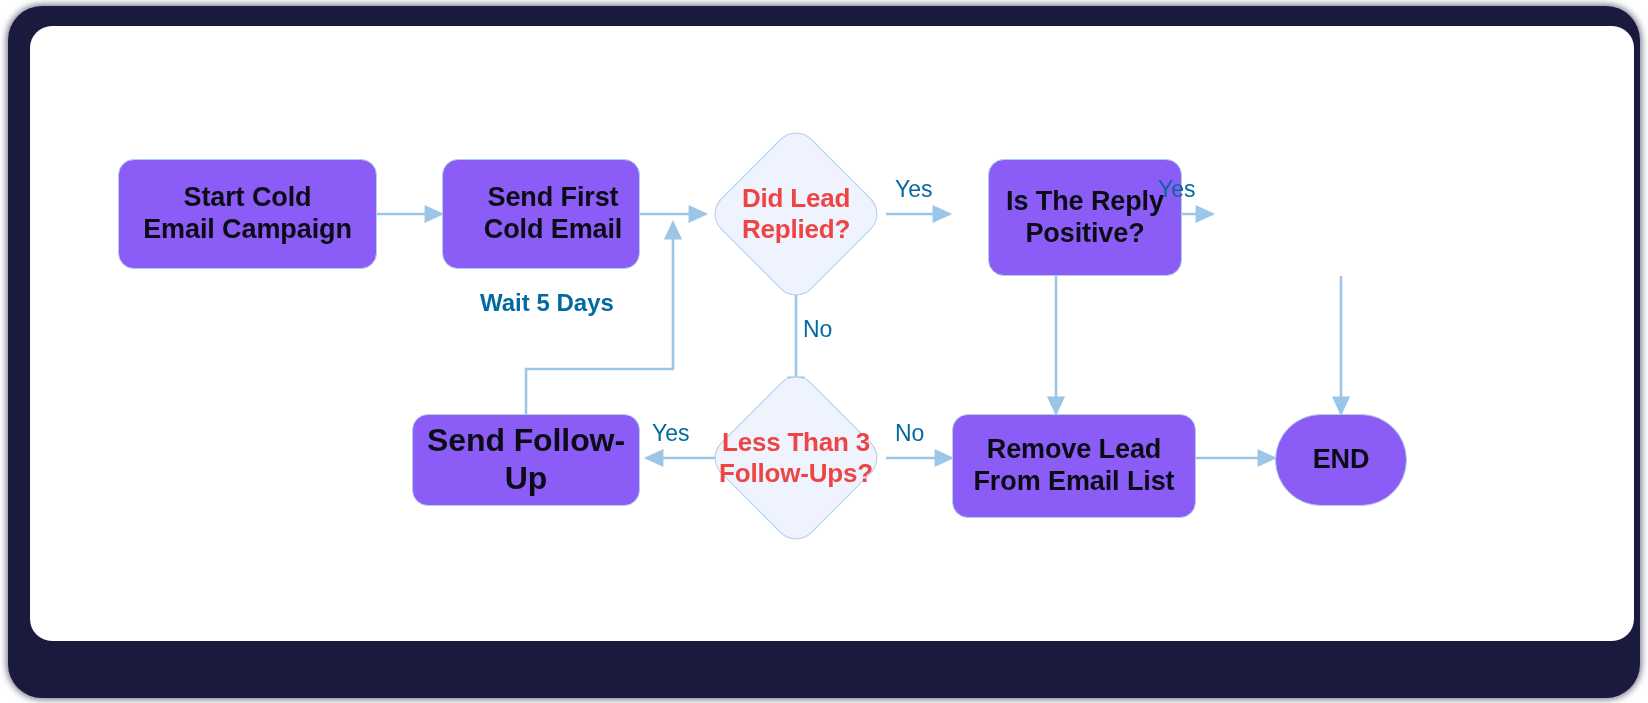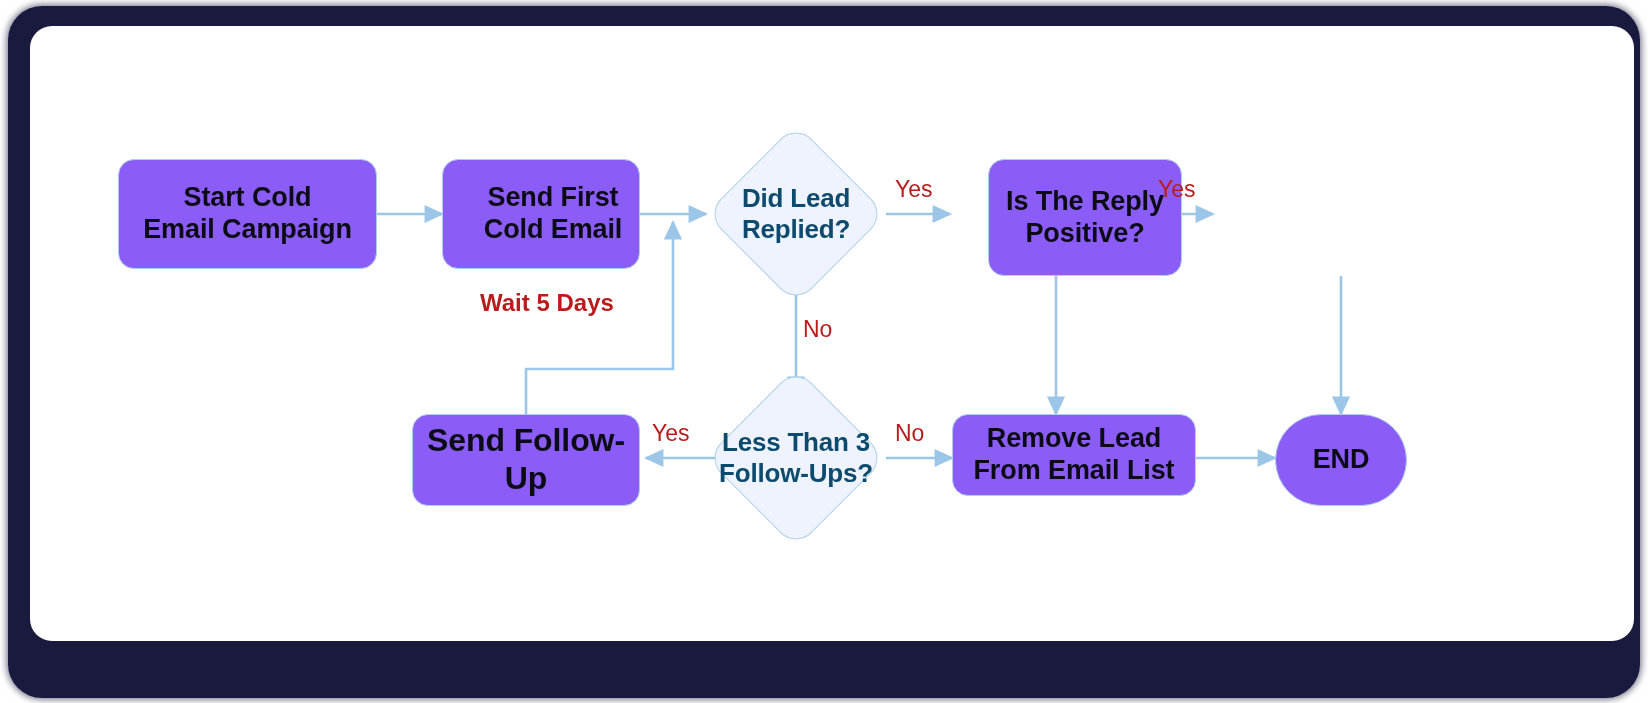--- a/index.html
+++ b/index.html
@@ -92,31 +92,31 @@
     left: -34px;
     top: 0;
     width: calc(100% + 68px);
     height: 100%;
     display: flex;
     align-items: center;
     justify-content: center;
     text-align: center;
     font-size: 26px;
     font-weight: 600;
-    color: #0c4a6e;
+    color: #ef4444;
     line-height: 1.2;
     white-space: pre-line;
     letter-spacing: -0.2px;
   }
   
   .edge-label {
     position: absolute;
     font-size: 23px;
     font-weight: 500;
-    color: #b91c1c;
+    color: #0369a1;
     white-space: nowrap;
   }
   .edge-label.strong {
     font-size: 24px;
     font-weight: 600;
   }
 </style>
 </head>
 <body>
 
@@ -181,21 +181,21 @@
       <div class="node process small" style="left:382px; top:388px; width:228px; height:92px;">
         <span>Send Follow-Up</span>
       </div>
 
       <div class="diamond-wrap" style="left:702px; top:368px; width:128px; height:128px;">
         <div class="diamond-shape"></div>
         <div class="diamond-label">Less Than 3
 Follow-Ups?</div>
       </div>
 
-      <div class="node process" style="left:922px; top:388px; width:244px; height:82px;">
+      <div class="node process" style="left:922px; top:388px; width:244px; height:104px;">
         <span>Remove Lead
 From Email List</span>
       </div>
 
       <div class="node terminator" style="left:1245px; top:388px; width:132px; height:92px;">
         <span>END</span>
       </div>
 
       <div class="edge-label" style="left:865px; top:150px;">Yes</div>
 

